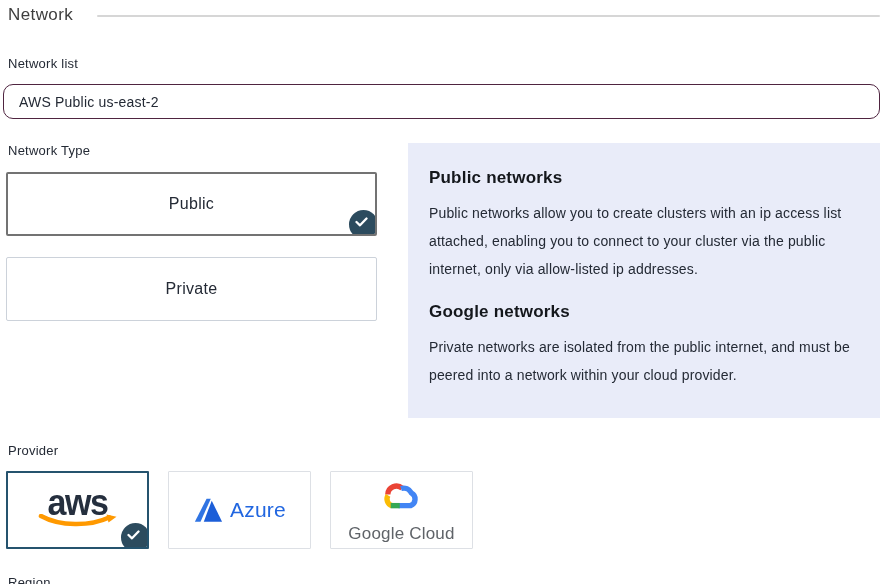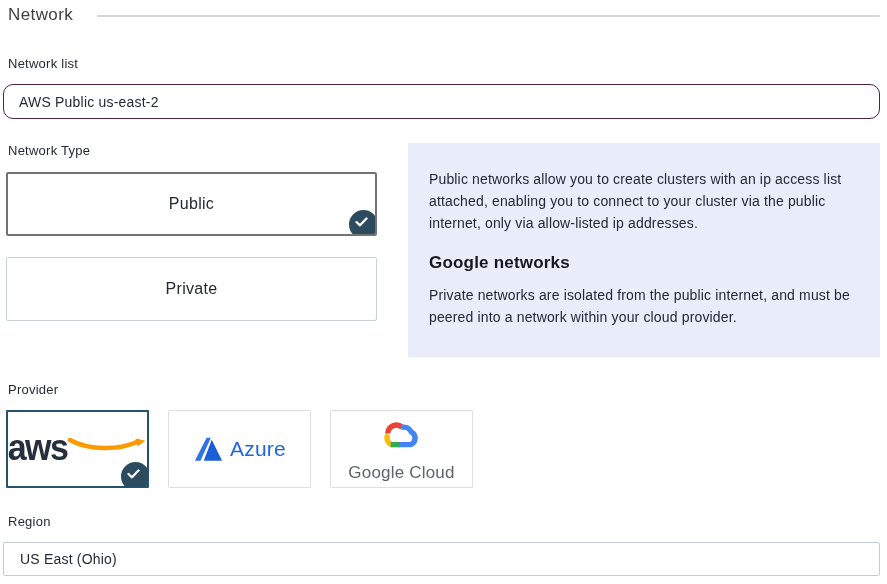--- a/index.html
+++ b/index.html
@@ -52,35 +52,35 @@
   }
   .check-badge svg { transform: translate(-2px, -3px); }
 
   
   .info-panel {
     flex: 1; margin-left: 27px;
     background: #e9ecf9;
     padding: 25px 24px 10px 21px;
   }
   .info-title { font-size: 17px; font-weight: 700; color: #14171c; letter-spacing: .2px; margin: 0 0 11px; }
-  .info-body { font-size: 14px; line-height: 22px; letter-spacing: .15px; color: #242a35; margin: 0 0 19px; }
+  .info-body { font-size: 14px; line-height: 28px; letter-spacing: .15px; color: #242a35; margin: 0 0 19px; }
 
   
   .provider-field { margin-top: 25px; }
   .provider-field .field-label { margin-bottom: 13px; }
   .provider-row { display: flex; margin-left: -2px; }
   .provider-card {
     width: 143px; height: 78px; margin-right: 19px;
     border: 1px solid #dde0e5; border-radius: 1px; background: #fff;
     display: flex; align-items: center; justify-content: center;
     position: relative; overflow: hidden; cursor: pointer;
   }
   .provider-card.selected { border: 2px solid #25536e; }
 
-  .aws-logo { display: flex; align-items: center; margin-top: -4px; }
+  .aws-logo { display: flex; flex-direction: column; align-items: center; margin-top: -4px; }
   .aws-word {
     font-size: 34px; font-weight: 700; line-height: 30px; letter-spacing: -1.5px;
     color: #252f3e; transform: scaleY(1.08);
   }
   .aws-smile { margin-top: -3px; }
 
   .azure-logo { display: flex; align-items: center; gap: 7px; }
   .azure-word { font-size: 21px; color: #2166e0; letter-spacing: .2px; }
 
   .gcp-logo { display: flex; flex-direction: column; align-items: center; gap: 13px; margin-top: 2px; }
@@ -124,20 +124,21 @@
           </svg>
         </span>
       </div>
 
       <div class="type-card">
         <span>Private</span>
       </div>
     </div>
 
     <div class="info-panel">
+      <h3 class="info-title">Public networks</h3>
       <p class="info-body">Public networks allow you to create clusters with an ip access list attached, enabling you to connect to your cluster via the public internet, only via allow-listed ip addresses.</p>
       <h3 class="info-title">Google networks</h3>
       <p class="info-body">Private networks are isolated from the public internet, and must be peered into a network within your cloud provider.</p>
     </div>
   </div>
 
   <div class="provider-field">
     <label class="field-label">Provider</label>
     <div class="provider-row">
 

